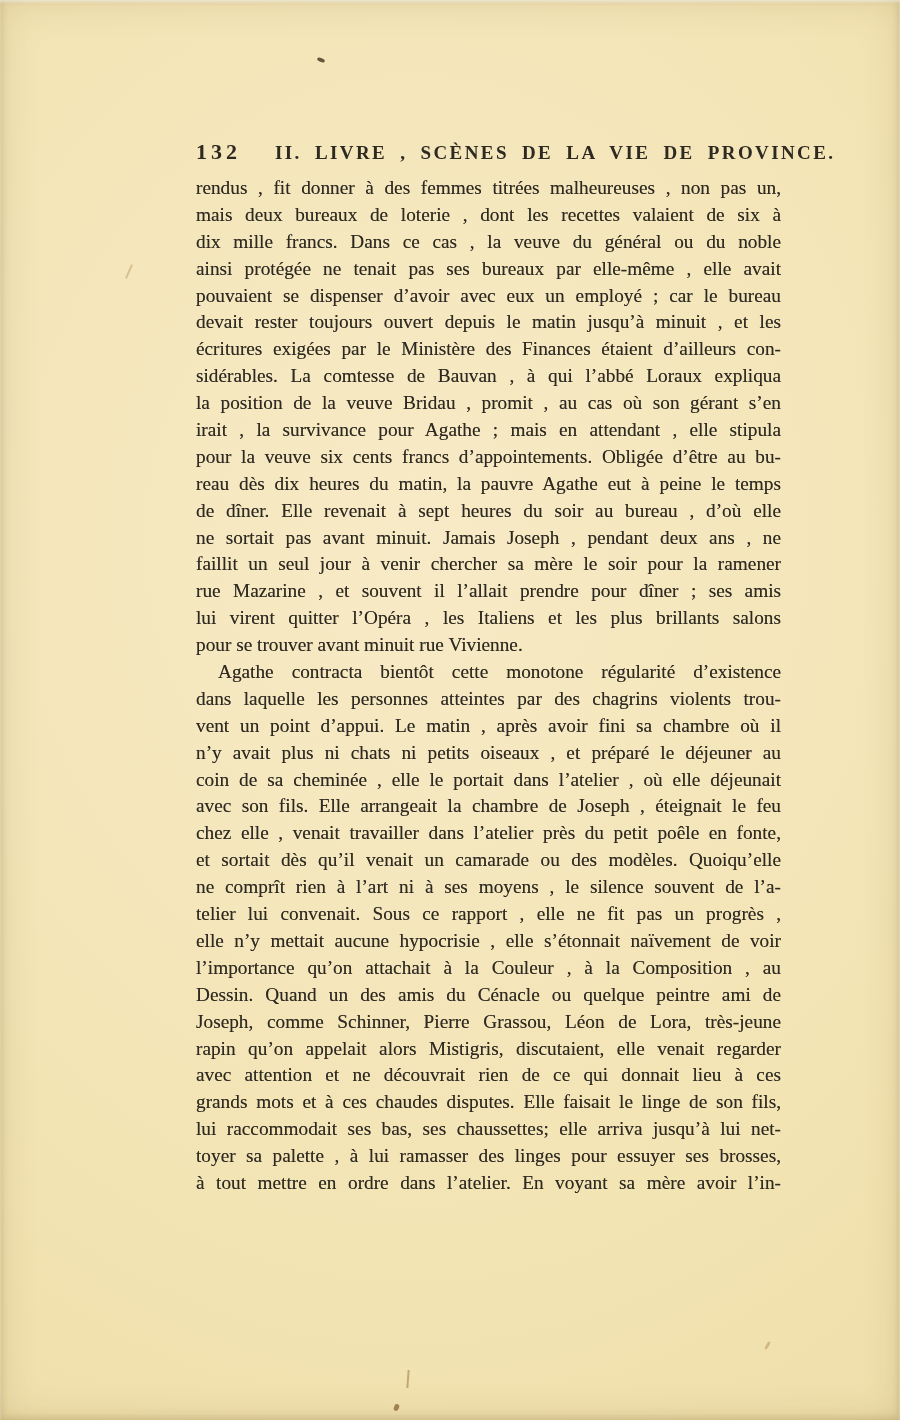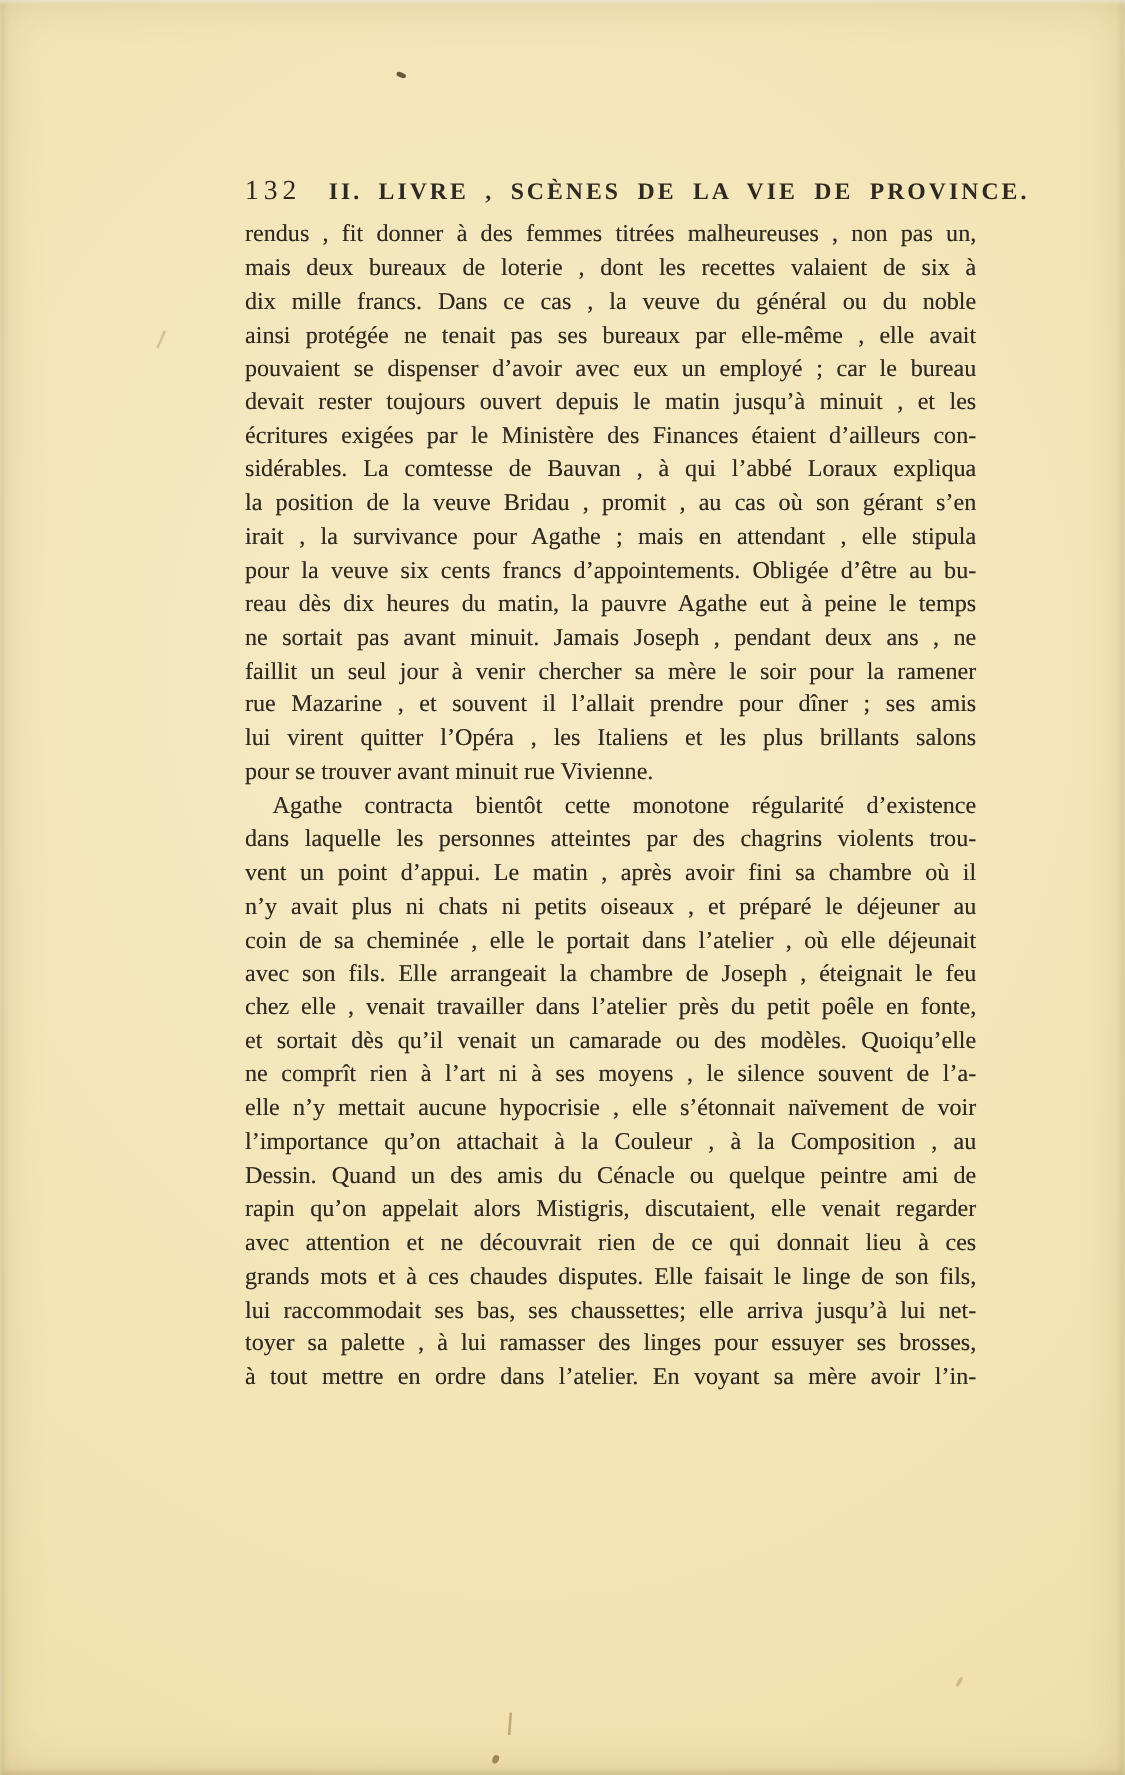--- a/index.html
+++ b/index.html
@@ -38,22 +38,22 @@
     top: 139px;
     left: 196px;
     width: 585px;
     display: flex;
     align-items: baseline;
     color: #2e2a22;
   }
   .pnum {
     font-size: 22px;
     letter-spacing: 4px;
-    font-weight: 400;
-    margin-right: 22px;
+    font-weight: 700;
+    margin-right: 34px;
   }
   .rtitle {
     font-size: 19px;
     font-weight: 700;
     letter-spacing: 2.4px;
     word-spacing: 6px;
     white-space: nowrap;
   }
   .textblock {
     position: absolute;
@@ -105,37 +105,40 @@
       <div class="line">dix mille francs. Dans ce cas , la veuve du général ou du noble</div>
       <div class="line">ainsi protégée ne tenait pas ses bureaux par elle-même , elle avait</div>
       <div class="line">pouvaient se dispenser d’avoir avec eux un employé ; car le bureau</div>
       <div class="line">devait rester toujours ouvert depuis le matin jusqu’à minuit , et les</div>
       <div class="line">écritures exigées par le Ministère des Finances étaient d’ailleurs con-</div>
       <div class="line">sidérables. La comtesse de Bauvan , à qui l’abbé Loraux expliqua</div>
       <div class="line">la position de la veuve Bridau , promit , au cas où son gérant s’en</div>
       <div class="line">irait , la survivance pour Agathe ; mais en attendant , elle stipula</div>
       <div class="line">pour la veuve six cents francs d’appointements. Obligée d’être au bu-</div>
       <div class="line">reau dès dix heures du matin, la pauvre Agathe eut à peine le temps</div>
+      <div class="line">de dîner. Elle revenait à sept heures du soir au bureau , d’où elle</div>
       <div class="line">ne sortait pas avant minuit. Jamais Joseph , pendant deux ans , ne</div>
       <div class="line">faillit un seul jour à venir chercher sa mère le soir pour la ramener</div>
       <div class="line">rue Mazarine , et souvent il l’allait prendre pour dîner ; ses amis</div>
       <div class="line">lui virent quitter l’Opéra , les Italiens et les plus brillants salons</div>
       <div class="line nojust">pour se trouver avant minuit rue Vivienne.</div>
       <div class="line indent">Agathe contracta bientôt cette monotone régularité d’existence</div>
       <div class="line">dans laquelle les personnes atteintes par des chagrins violents trou-</div>
       <div class="line">vent un point d’appui. Le matin , après avoir fini sa chambre où il</div>
       <div class="line">n’y avait plus ni chats ni petits oiseaux , et préparé le déjeuner au</div>
       <div class="line">coin de sa cheminée , elle le portait dans l’atelier , où elle déjeunait</div>
       <div class="line">avec son fils. Elle arrangeait la chambre de Joseph , éteignait le feu</div>
       <div class="line">chez elle , venait travailler dans l’atelier près du petit poêle en fonte,</div>
       <div class="line">et sortait dès qu’il venait un camarade ou des modèles. Quoiqu’elle</div>
       <div class="line">ne comprît rien à l’art ni à ses moyens , le silence souvent de l’a-</div>
+      <div class="line">telier lui convenait. Sous ce rapport , elle ne fit pas un progrès ,</div>
       <div class="line">elle n’y mettait aucune hypocrisie , elle s’étonnait naïvement de voir</div>
       <div class="line">l’importance qu’on attachait à la Couleur , à la Composition , au</div>
       <div class="line">Dessin. Quand un des amis du Cénacle ou quelque peintre ami de</div>
+      <div class="line">Joseph, comme Schinner, Pierre Grassou, Léon de Lora, très-jeune</div>
       <div class="line">rapin qu’on appelait alors Mistigris, discutaient, elle venait regarder</div>
       <div class="line">avec attention et ne découvrait rien de ce qui donnait lieu à ces</div>
       <div class="line">grands mots et à ces chaudes disputes. Elle faisait le linge de son fils,</div>
       <div class="line">lui raccommodait ses bas, ses chaussettes; elle arriva jusqu’à lui net-</div>
       <div class="line">toyer sa palette , à lui ramasser des linges pour essuyer ses brosses,</div>
       <div class="line">à tout mettre en ordre dans l’atelier. En voyant sa mère avoir l’in-</div>
     </div>
 
   <div class="speck sp1"></div>
   <div class="speck sp2"></div>

